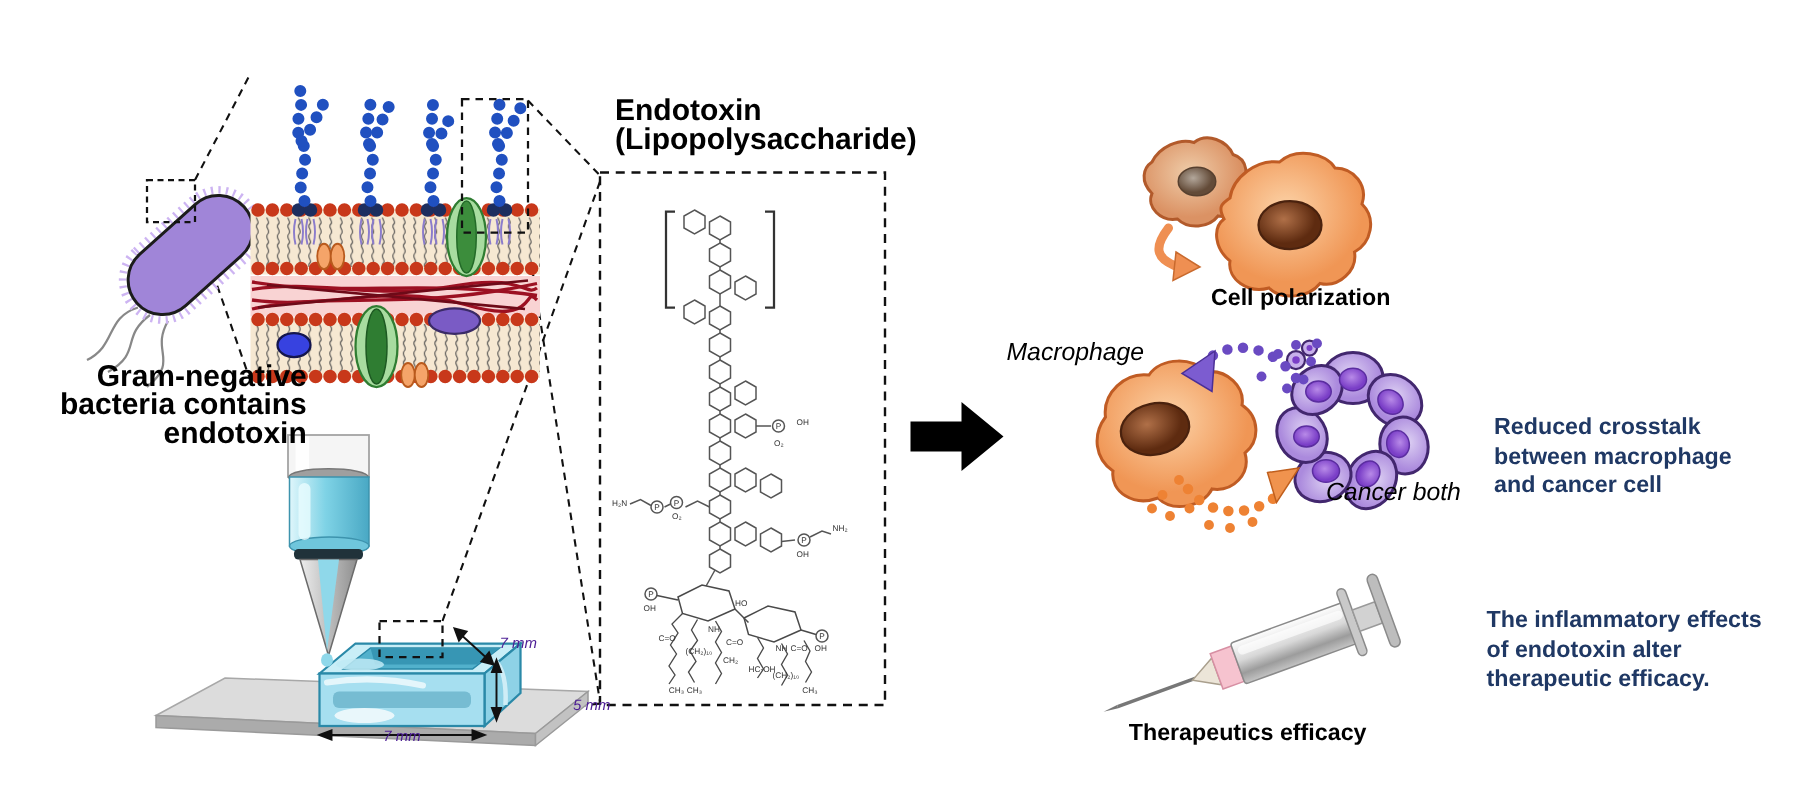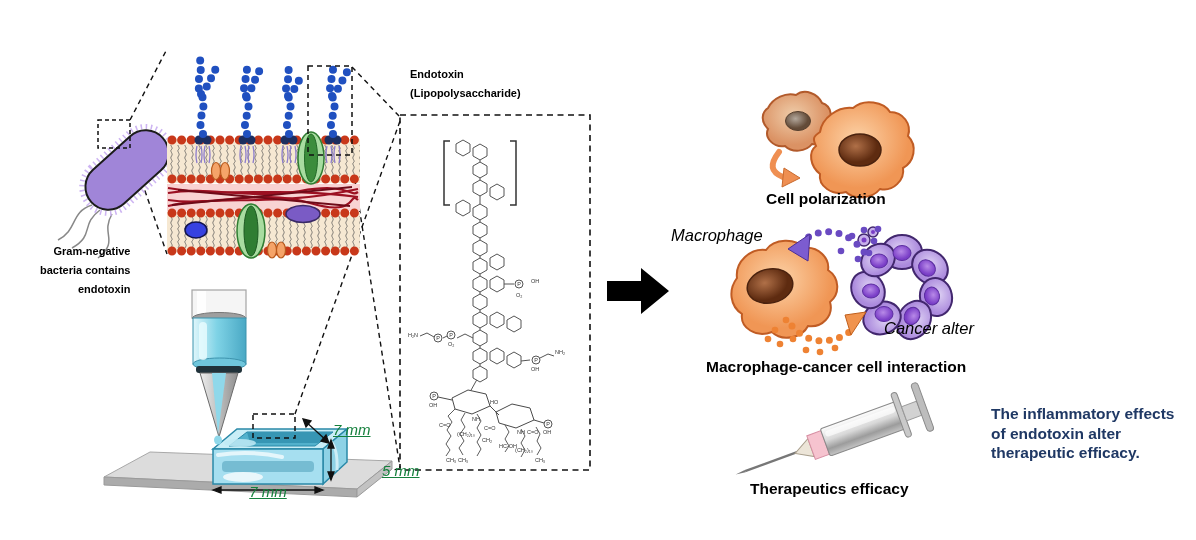--- a/index.html
+++ b/index.html
@@ -1,23 +1,23 @@
 <!DOCTYPE html>
 <html><head>
 <meta charset="utf-8">
 <style>
   html,body{margin:0;padding:0;background:#fff;}
   .stage{position:relative;width:1196px;height:540px;background:#ffffff;overflow:hidden;
          font-family:"Liberation Sans", sans-serif;}
   svg{position:absolute;left:0;top:0;}
-  .txt{position:absolute;color:#000;font-weight:bold;font-size:11px;line-height:19px;white-space:pre-line;}
+  .txt{position:absolute;color:#000;font-weight:bold;font-size:20px;line-height:19px;white-space:pre-line;}
   .navy{color:#1f3864;font-size:15.5px;line-height:19.5px;}
-  .cap{font-size:15.5px;text-align:left;}
+  .cap{font-size:15.5px;text-align:right;}
   .it{font-style:italic;font-weight:normal;font-size:16.5px;}
-  .dim{font-style:italic;font-weight:normal;font-size:15px;color:#15803d;text-decoration:underline;}
+  .dim{font-style:italic;font-weight:normal;font-size:10px;color:#4c1d95;}
   .ctr{text-align:center;}
   .chem{font-size:5.5px;fill:#333;font-family:"Liberation Sans",sans-serif;}
 </style>
 </head>
 <body>
 
 <div class="stage">
 <svg width="1196" height="540" viewBox="0 0 1196 540">
   <defs>
     <pattern id="tails" patternUnits="userSpaceOnUse" width="7" height="13">
@@ -369,20 +369,22 @@
 <div class="txt" style="left:410px;top:65px;">Endotoxin
 (Lipopolysaccharide)</div>
 
 <div class="txt dim" style="left:333px;top:420px;">7 mm</div>
 <div class="txt dim" style="left:337px;top:461px;margin-left:45px;">5 mm</div>
 <div class="txt dim ctr" style="left:240px;top:482px;width:56px;">7 mm</div>
 
 <div class="txt cap" style="left:766px;top:189px;width:161px;">Cell polarization</div>
 
 <div class="txt it" style="left:671px;top:226px;text-align:right;">Macrophage</div>
-<div class="txt it" style="left:884px;top:319px;">Cancer alter</div>
-<div class="txt cap" style="left:706px;top:357px;width:264px;">Macrophage-cancer cell interaction</div>
+<div class="txt it" style="left:884px;top:319px;">Cancer both</div>
+<div class="txt navy" style="left:996px;top:275px;">Reduced crosstalk
+between macrophage
+and cancer cell</div>
 
 <div class="txt cap" style="left:750px;top:479px;width:161px;">Therapeutics efficacy</div>
 <div class="txt navy" style="left:991px;top:404px;">The inflammatory effects
 of endotoxin alter
 therapeutic efficacy.</div>
 </div>
 
 </body></html>

